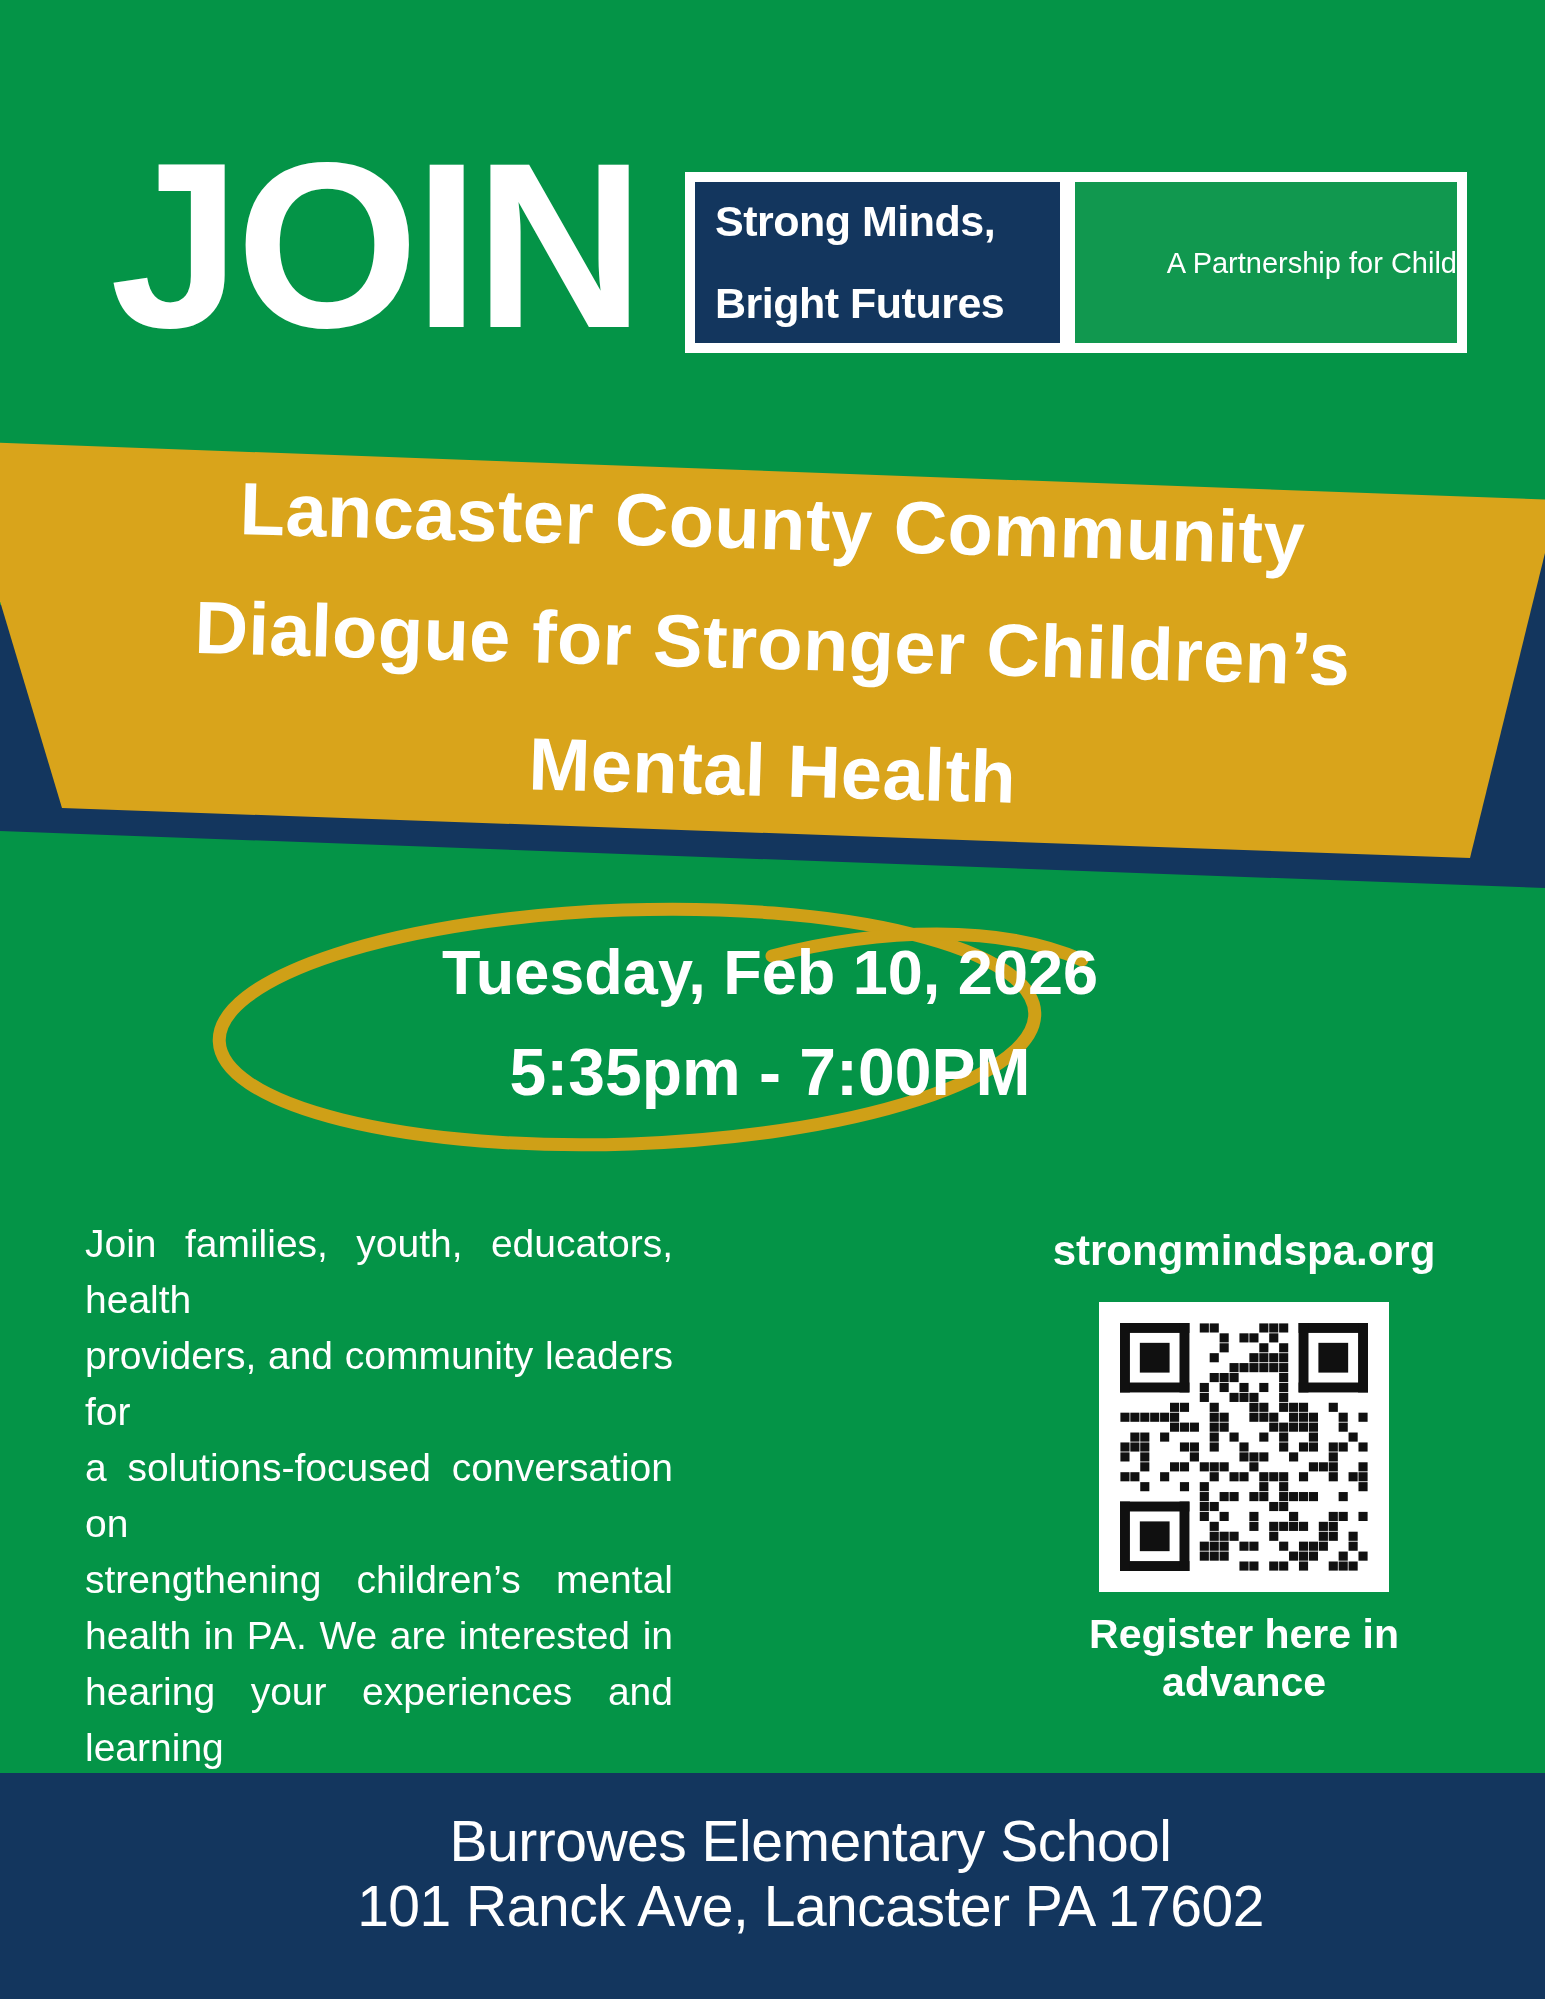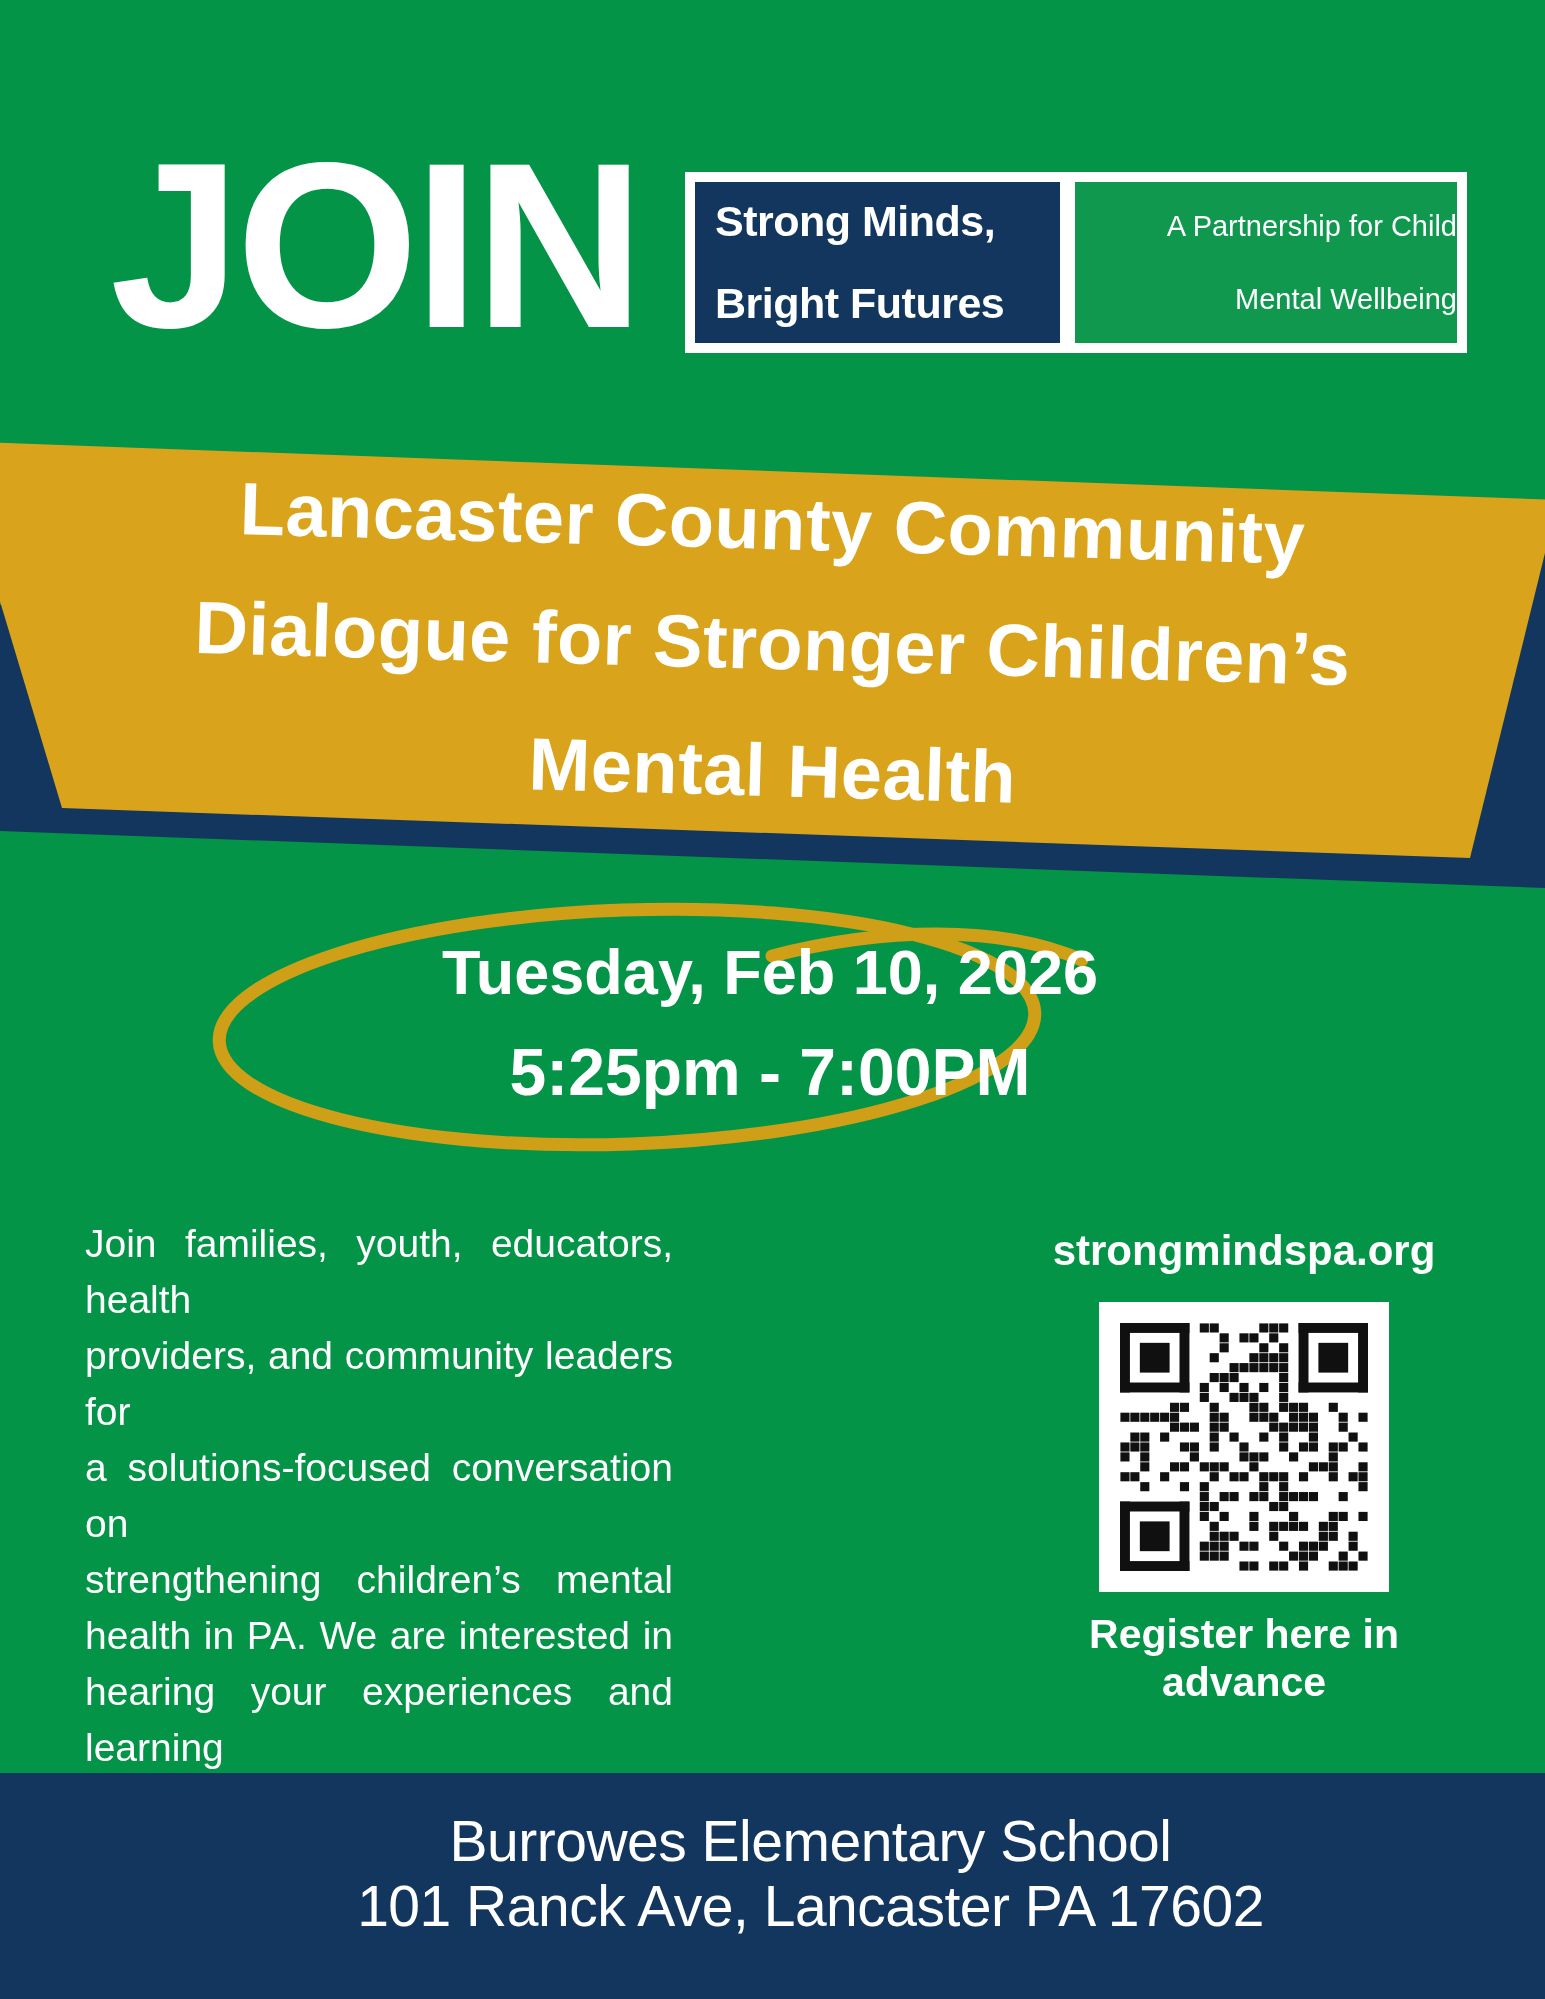--- a/index.html
+++ b/index.html
@@ -65,30 +65,29 @@
 
   <div class="abs join">JOIN</div>
 
   <div class="abs logo-frame">
     <div class="logo-box logo-navy">
       <div>Strong Minds,</div>
       <div>Bright Futures</div>
     </div>
     <div class="logo-box logo-green">
       <div>A Partnership for Child</div>
-      <div>Mental Wellbeing</div>
     </div>
   </div>
 
   <div class="abs title-line t1">Lancaster County Community</div>
   <div class="abs title-line t2">Dialogue for Stronger Children’s</div>
   <div class="abs title-line t3">Mental Health</div>
 
   <div class="abs date-line d1">Tuesday, Feb 10, 2026</div>
-  <div class="abs date-line d2">5:25pm - 7:00PM</div>
+  <div class="abs date-line d2">5:35pm - 7:00PM</div>
 
   <div class="abs body-copy">
     <div class="jl">Join families, youth, educators, health</div>
     <div class="jl">providers, and community leaders for</div>
     <div class="jl">a solutions-focused conversation on</div>
     <div class="jl">strengthening children’s mental</div>
     <div class="jl">health in PA. We are interested in</div>
     <div class="jl">hearing your experiences and learning</div>
     <div class="jl">what your community needs now to</div>
     <div class="ll">help children thrive.</div>

